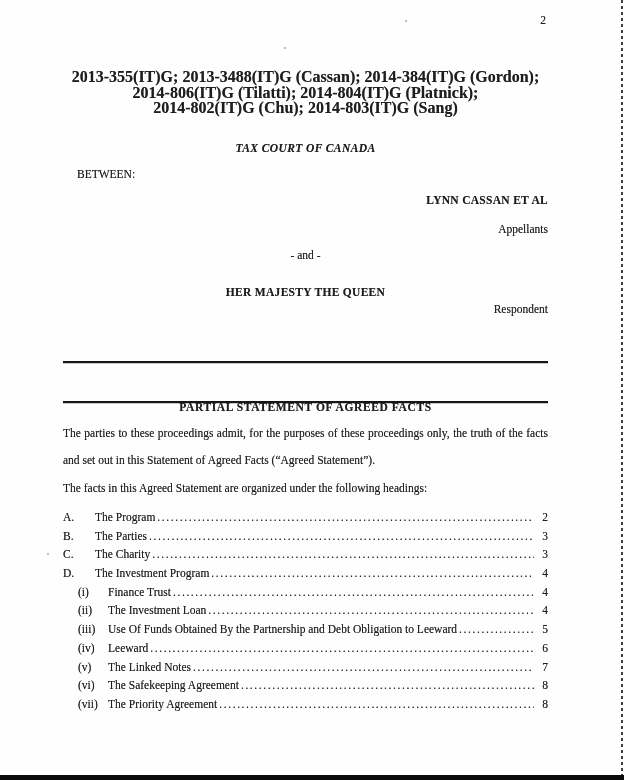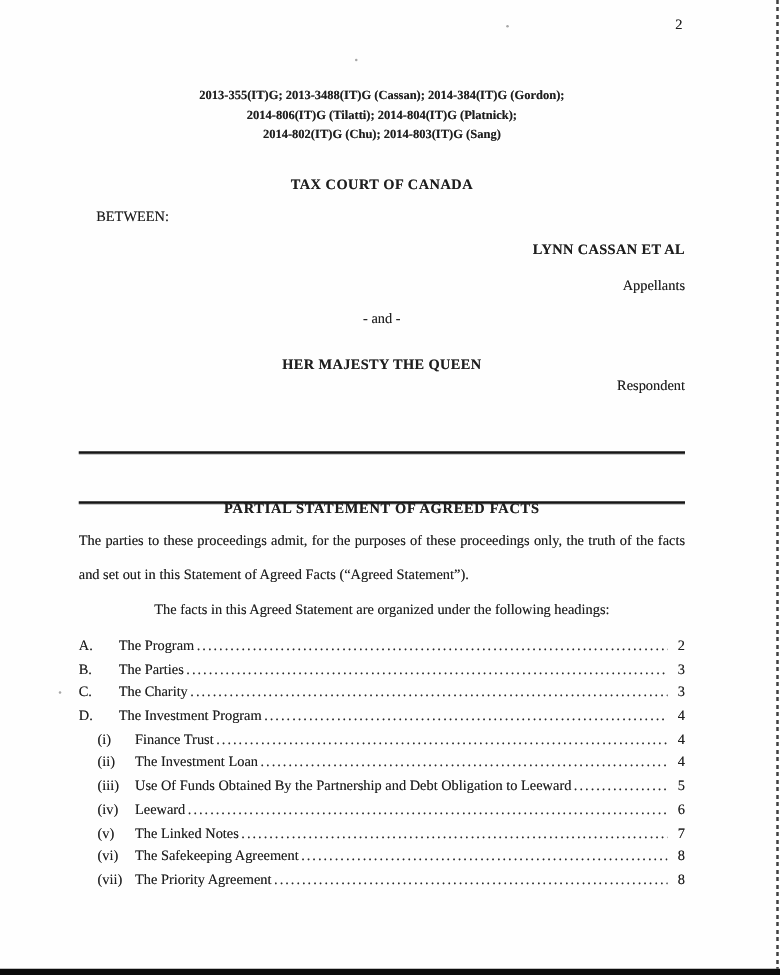--- a/index.html
+++ b/index.html
@@ -27,24 +27,24 @@
     width: 20px;
     text-align: center;
     font-size: 11.5px;
   }
 
   .case-block {
     top: 69px;
     line-height: 15.5px;
     font-weight: bold;
     text-align: center;
-    font-size: 10px;
-  }
-
-  .court-name      { top: 142px; font-weight: bold; text-align: center; letter-spacing: 0.4px; }
+    font-size: 16px;
+  }
+
+  .court-name      { top: 142px; font-weight: bold; text-align: center; letter-spacing: 0.4px; font-style: italic; }
   .between-label   { top: 168px; margin-left: 14px; }
   .appellant-name  { top: 194px; font-weight: bold; text-align: right; letter-spacing: 0.3px; }
   .appellants-role { top: 223px; text-align: right; }
   .and-separator   { top: 249px; text-align: center; }
   .respondent-name { top: 286px; font-weight: bold; text-align: center; letter-spacing: 0.3px; }
   .respondent-role { top: 303px; text-align: right; }
 
   .rule {
     height: 2px;
     background: #161616;
@@ -58,21 +58,21 @@
     text-align: center;
     letter-spacing: 0.6px;
     margin-top: 28px;
   }
 
   .paragraph {
     line-height: 27px;
     text-align: justify;
   }
   .paragraph-intro    { top: 420px; }
-  .paragraph-headings { top: 475px; text-align: center; }
+  .paragraph-headings { top: 475px; text-align: left; }
 
   .toc { top: 508px; }
   .toc-row {
     display: flex;
     align-items: baseline;
     height: 18.7px;
     line-height: 18.7px;
   }
   .toc-id {
     flex: none;

